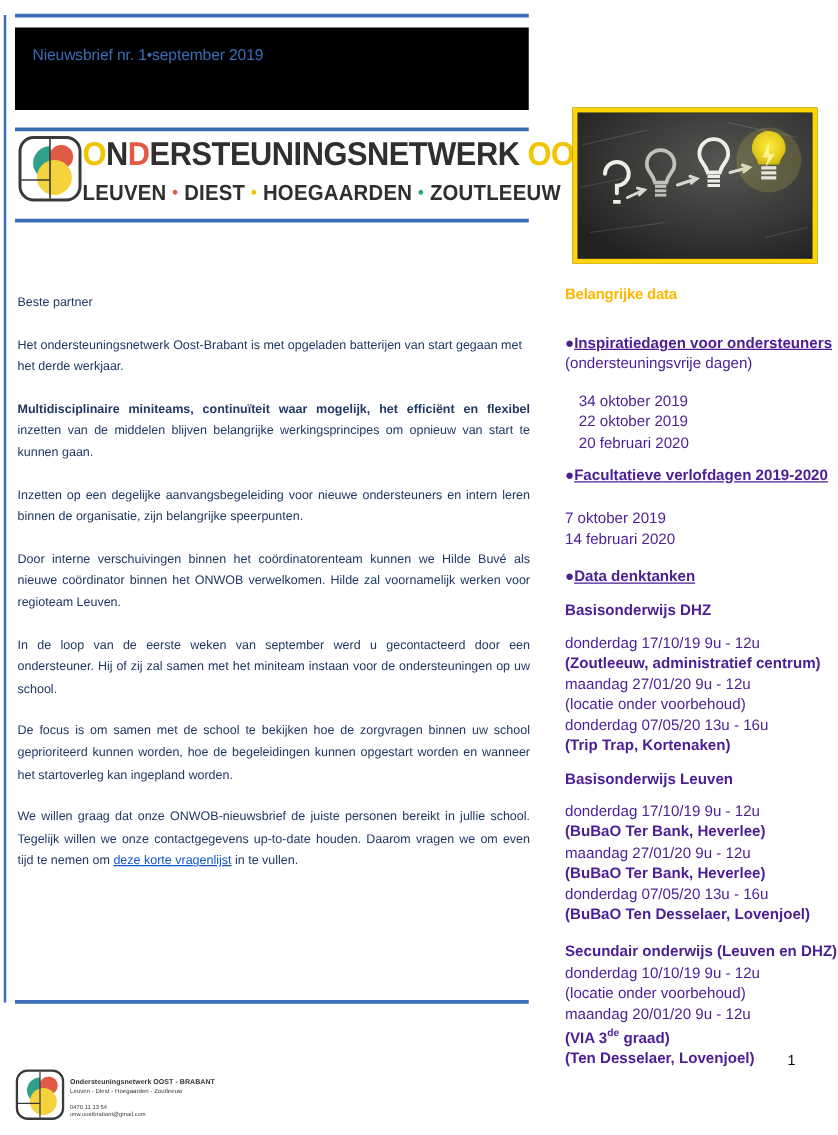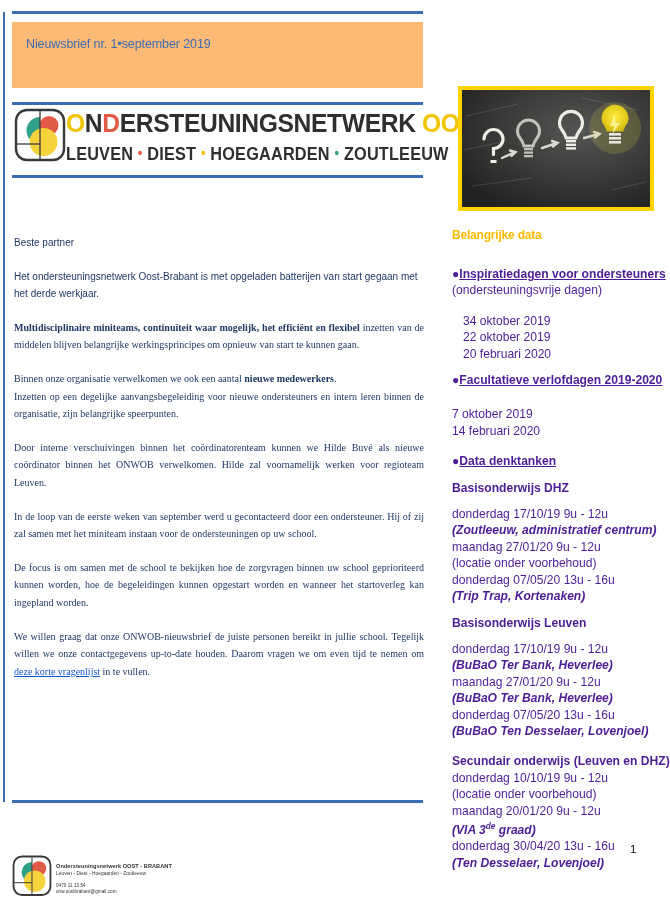--- a/index.html
+++ b/index.html
@@ -33,21 +33,21 @@
     width: 411px;
     height: 3px;
     background: #3b6cb4;
   }
   .hdr-band {
     position: absolute;
     left: 12px;
     top: 22px;
     width: 411px;
     height: 66px;
-    background: #fdba74;
+    background: #000000;
   }
   .hdr-band-text {
     position: absolute;
     left: 14px;
     top: 15px;
     font-size: 12.5px;
     color: #3b6cb4;
     letter-spacing: -0.1px;
     white-space: nowrap;
   }
@@ -125,21 +125,21 @@
     position: absolute;
     left: 14px;
     top: 234px;
     width: 410px;
     color: #1f3864;
     font-size: 10px;
     line-height: 17.6px;
   }
   .body-copy p { margin: 0 0 16px 0; }
   .body-copy p.tight { margin-bottom: 0; }
-  .just { text-align: justify; font-family: Liberation Serif, serif; }
+  .just { text-align: justify; }
   .body-copy b { font-weight: bold; }
   .doc-link {
     color: #1155cc;
     text-decoration: underline;
   }
 
   
   .photo-frame {
     position: absolute;
     left: 458px;
@@ -173,21 +173,21 @@
     line-height: 16.4px;
   }
   .right-col .hd {
     font-weight: bold;
     text-decoration: underline;
     display: inline;
   }
   .right-col .bullet { font-weight: bold; }
   .right-col .row { white-space: nowrap; }
   .right-col .ind { padding-left: 11px; }
-  .right-col .ital { font-style: italic; font-weight: bold; }
+  .right-col .ital { font-weight: bold; }
   .right-col .bold { font-weight: bold; }
   .right-col .gap10 { height: 10px; }
   .right-col .gap14 { height: 14px; }
   .right-col .gap18 { height: 18px; }
   sup.ord { font-size: 0.68em; vertical-align: super; font-weight: bold; text-align: right; }
 
   
   .page-num {
     position: absolute;
     left: 630px;
@@ -256,21 +256,20 @@
   <div class="wm-line1"><span class="c-yellow">O</span><span class="c-dark">N</span><span class="c-red">D</span><span class="c-dark">ERSTEUNINGSNETWERK</span> <span class="c-yellow">OO</span><span class="c-dark">ST-</span><span class="c-red">B</span><span class="c-dark">R</span><span class="c-yellow">A</span><span class="c-dark">B</span><span class="c-red">A</span><span class="c-dark">NT</span></div>
   <div class="wm-line2"><span class="c-dark">LEUVEN</span> <span class="c-red dot-sep">•</span> <span class="c-dark">DIEST</span> <span class="c-yellow dot-sep">•</span> <span class="c-dark">HOEGAARDEN</span> <span class="c-teal dot-sep">•</span> <span class="c-dark">ZOUTLEEUW</span></div>
 </div>
 
 <div class="hdr-rule-bot"></div>
 
 <div class="body-copy">
   <p>Beste partner</p>
   <p>Het ondersteuningsnetwerk Oost-Brabant is met opgeladen batterijen van start  gegaan met het derde werkjaar.</p>
   <p class="just"><b>Multidisciplinaire miniteams, continuïteit waar mogelijk,</b> <b>het efficiënt en flexibel</b> inzetten van de middelen blijven belangrijke werkingsprincipes om opnieuw van start te kunnen gaan.</p>
-  <p class="just tight"><span>Binnen onze organisatie verwelkomen we ook een aantal </span><b>nieuwe medewerkers</b><span>.</span></p>
   <p class="just">Inzetten op een degelijke aanvangsbegeleiding voor nieuwe ondersteuners en intern leren binnen de organisatie, zijn belangrijke speerpunten.</p>
   <p class="just">Door interne verschuivingen binnen het coördinatorenteam  kunnen we Hilde Buvé als nieuwe coördinator binnen het ONWOB verwelkomen. Hilde zal voornamelijk werken voor regioteam Leuven.</p>
   <p class="just">In de loop van de eerste weken van september werd u gecontacteerd door een ondersteuner. Hij of zij zal samen met het miniteam instaan voor de ondersteuningen op uw school.</p>
   <p class="just">De focus is om samen met de school te bekijken hoe de zorgvragen binnen uw school geprioriteerd kunnen worden, hoe de begeleidingen kunnen opgestart worden en wanneer het startoverleg kan ingepland worden.</p>
   <p class="just"><span>We willen graag dat onze ONWOB-nieuwsbrief de juiste personen bereikt in jullie school. Tegelijk willen we onze contactgegevens up-to-date houden. Daarom vragen we om even tijd te nemen om </span><a class="doc-link" href="#">deze korte vragenlijst</a><span> in te vullen.</span></p>
 </div>
 
 <div class="photo-frame">
   <svg viewBox="0 0 188 117" xmlns="http://www.w3.org/2000/svg">
     <defs>
@@ -382,21 +381,20 @@
   <div class="row ital">(BuBaO Ter Bank, Heverlee)</div>
   <div class="row">donderdag 07/05/20  13u - 16u</div>
   <div class="row ital">(BuBaO Ten Desselaer, Lovenjoel)</div>
   <div class="gap14"></div>
 
   <div class="row bold">Secundair onderwijs (Leuven en DHZ)</div>
   <div class="row">donderdag 10/10/19   9u - 12u</div>
   <div class="row">(locatie onder voorbehoud)</div>
   <div class="row">maandag 20/01/20  9u - 12u</div>
   <div class="row ital"><span>(VIA 3</span><sup class="ord">de</sup><span> graad)</span></div>
-  <div class="row">donderdag 30/04/20 13u - 16u</div>
   <div class="row ital">(Ten Desselaer, Lovenjoel)</div>
 </div>
 
 <div class="page-num">1</div>
 
 <div class="footer-rule"></div>
 <div class="logo-mark-footer">
   <svg viewBox="0 0 52 54" xmlns="http://www.w3.org/2000/svg">
     <rect x="2" y="2" width="48" height="50" rx="11" ry="11" fill="#ffffff" stroke="#3a3a3a" stroke-width="2.4"></rect>
     <path d="M26 9 A 13.5 13.5 0 0 0 26 36 Z" fill="#2fa08a"></path>

